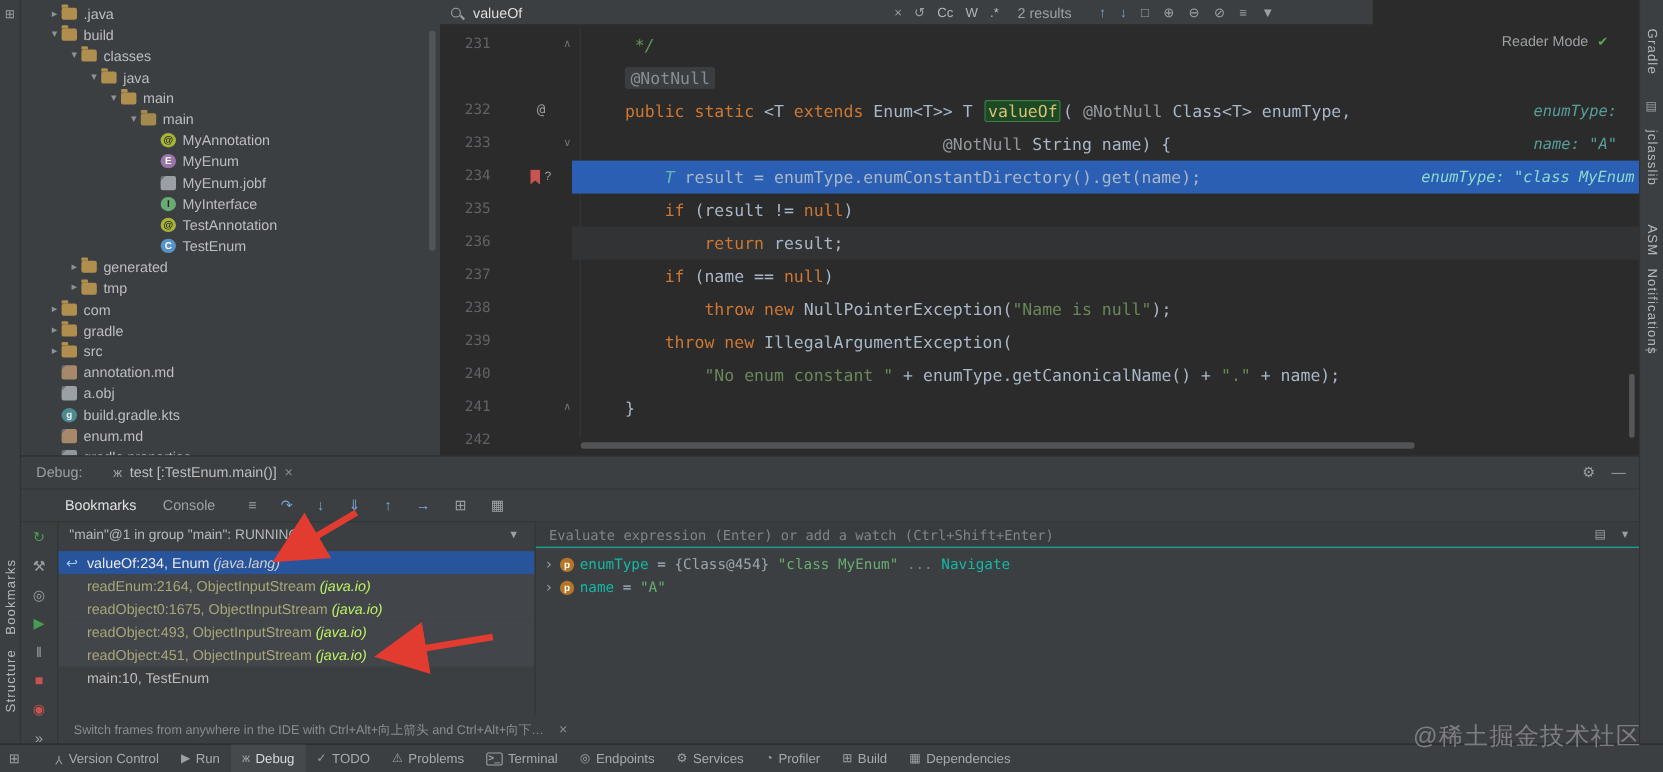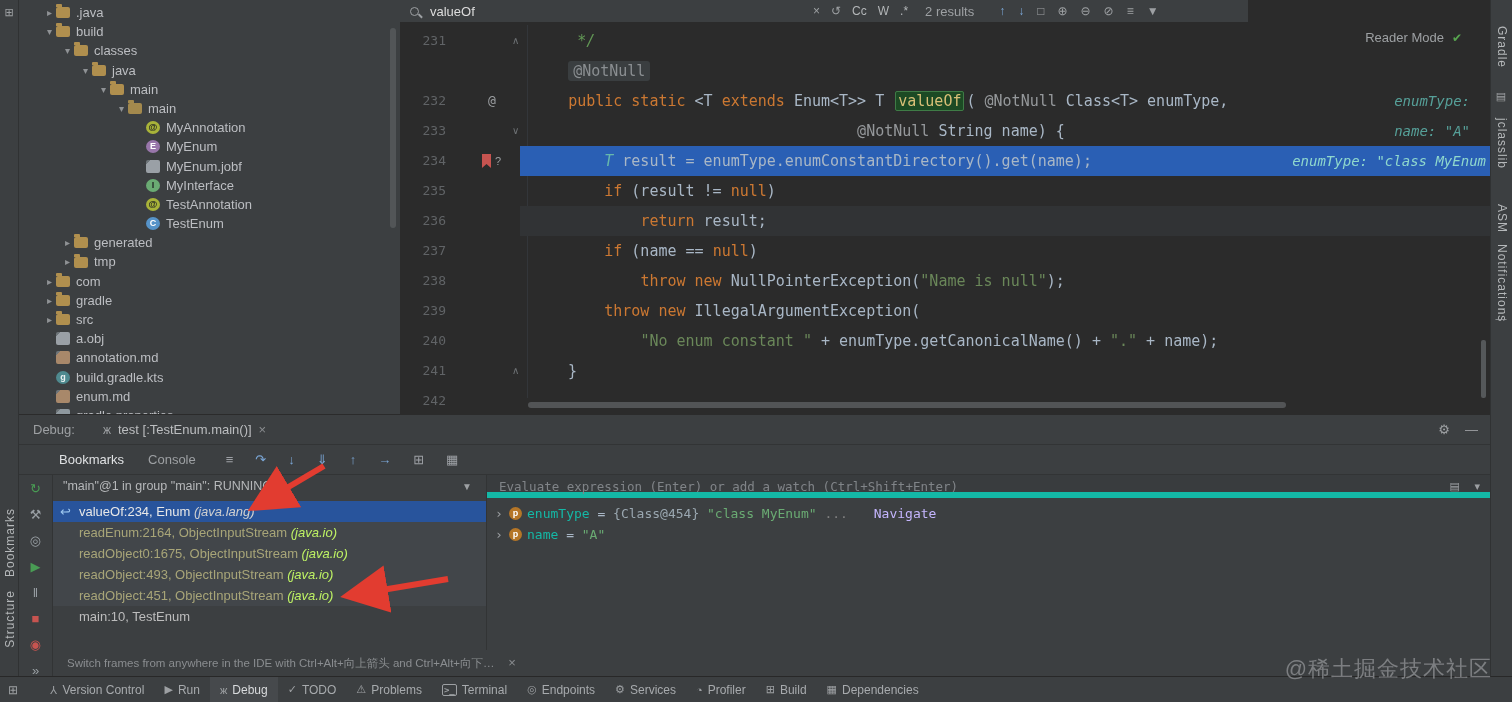--- a/index.html
+++ b/index.html
@@ -104,34 +104,34 @@
   .frow.sel { background:#28549c; }
   .frow.lib { background:#42464a; }
   .ficon { position:absolute; left:7px; color:#9cc7f0; font-size:13px; }
   .ftext { color:#bdbdbd; }
   .frow.sel .ftext { color:#e8e8e8; }
   .frow.lib .ftext { color:#a8a578; }
   .fpkg { font-style:italic; color:#9a9a9a; }
   .frow.sel .fpkg { color:#d0d0d0; }
   .frow.lib .fpkg { color:#bef264;text-align:center; }
   .vars { position:absolute; left:467px; top:0; right:0; bottom:0; border-left:1px solid #323435; }
-  .eval-row { position:relative; height:23px; line-height:23px; background:#393c3e; border-bottom:6px solid #14b8a6; padding-left:12px;}
+  .eval-row { position:relative; height:23px; line-height:23px; background:#393c3e; border-bottom:1px solid #14b8a6; padding-left:12px;}
   .eval-ph { color:#808488; font:12.5px/23px "DejaVu Sans Mono", monospace; }
   .eico { position:absolute; top:0; color:#9da0a3; font-size:11px; }
   #vars-list { position:absolute; top:28px; left:0; right:0; }
   .vrow { position:relative; height:21px; line-height:21px; padding-left:30px; font:13px/21px "DejaVu Sans Mono",monospace; white-space:nowrap;}
   .vchev { position:absolute; left:8px; color:#9da0a3; }
   .vicon { position:absolute; left:22px; top:4px; width:13px; height:13px; background:#b57627; border-radius:50%;
            color:#fff; font:bold 9px/13px "Liberation Sans",sans-serif; text-align:center; }
   .vname { color:#14b8a6; margin-left:10px;}
   .veq { color:#a9b7c6; }
   .vref { color:#9aa7b0; }
   .vval { color:#6aab73; }
   .vsuf { color:#808080; }
-  .vlink { color:#c4b5fd;margin-left:18px; }
+  .vlink { color:#14b8a6; }
   .hint-bar { position:absolute; left:34px; right:0; bottom:0; height:26px; line-height:26px; padding-left:14px; }
   .hint-text { color:#8a8d90; font-size:11.5px; }
   .hintx { margin-left:10px; }
 
   
   .status { position:absolute; left:0; top:676px; width:1512px; height:26px; background:#3c3f41;
             border-top:1px solid #282828; display:flex; align-items:center; padding-left:8px; z-index:6;}
   .sicon0 { color:#9da0a3; font-size:12px; margin-right:22px; }
   #status-items { display:flex; align-items:center; height:100%; }
   .sitem { display:flex; align-items:center; gap:5px; padding:0 10px; height:100%; color:#a7aaad; font-size:12px; }
@@ -240,27 +240,27 @@
           <span class="ticon ti-folder"></span>
           <span class="tlabel">gradle</span>
         </div>
         <div class="trow" style="padding-left: 24px;">
           <span class="tchev">▸</span>
           <span class="ticon ti-folder"></span>
           <span class="tlabel">src</span>
         </div>
         <div class="trow" style="padding-left: 24px;">
           <span class="tchev"></span>
+          <span class="ticon ti-markdown"></span>
+          <span class="tlabel">annotation.md</span>
+        </div>
+        <div class="trow" style="padding-left: 24px;">
+          <span class="tchev"></span>
           <span class="ticon ti-file"></span>
           <span class="tlabel">a.obj</span>
-        </div>
-        <div class="trow" style="padding-left: 24px;">
-          <span class="tchev"></span>
-          <span class="ticon ti-markdown"></span>
-          <span class="tlabel">annotation.md</span>
         </div>
         <div class="trow" style="padding-left: 24px;">
           <span class="tchev"></span>
           <span class="ticon ti-gradle">g</span>
           <span class="tlabel">build.gradle.kts</span>
         </div>
         <div class="trow" style="padding-left: 24px;">
           <span class="tchev"></span>
           <span class="ticon ti-markdown"></span>
           <span class="tlabel">enum.md</span>

